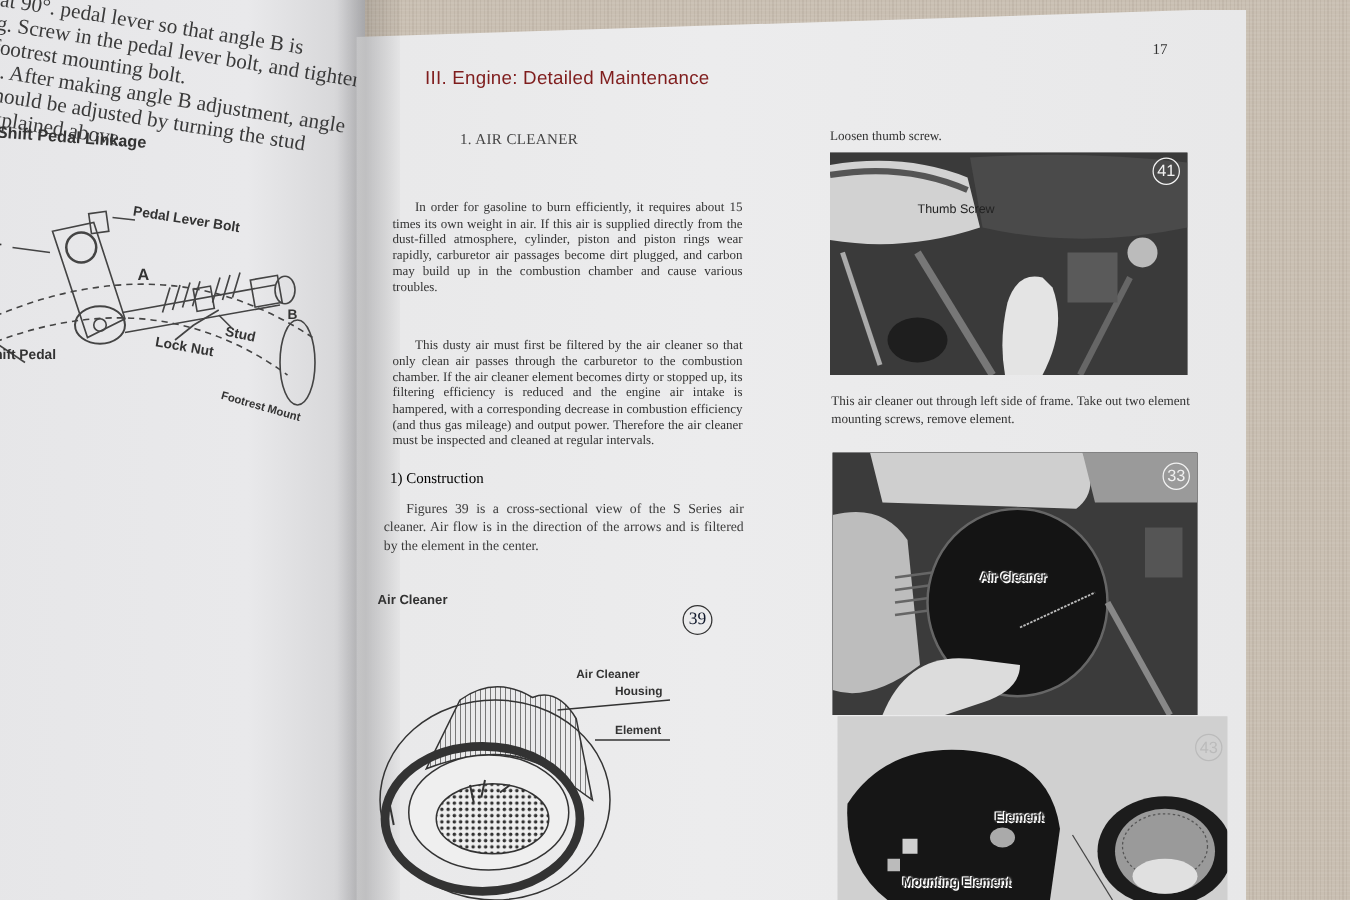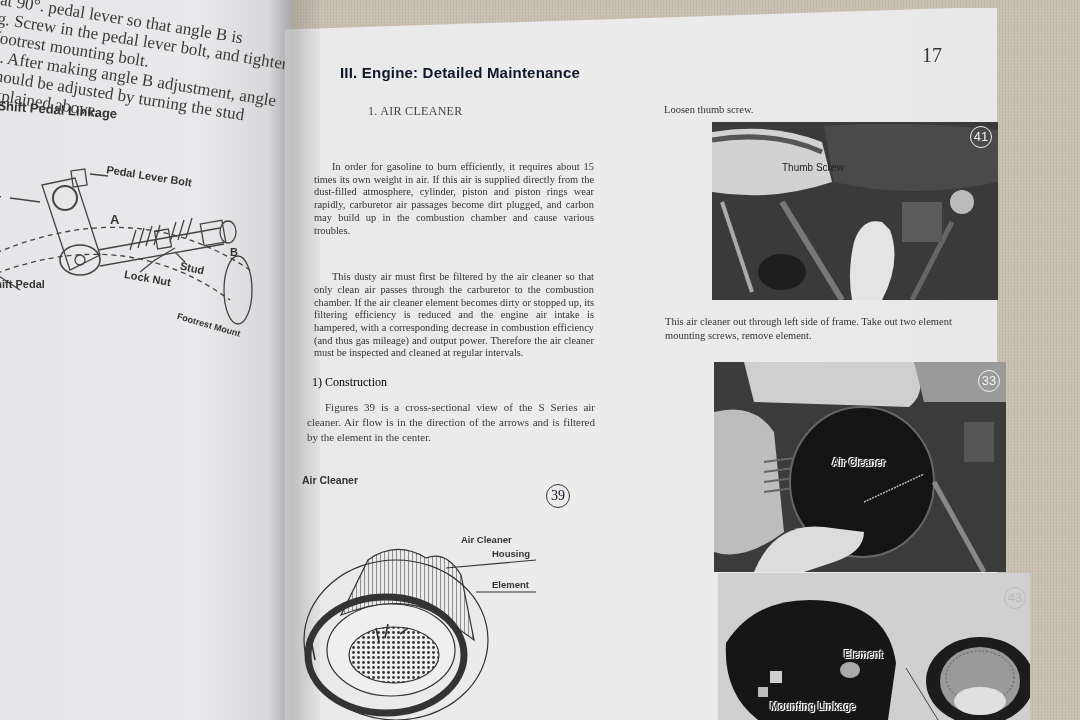--- a/index.html
+++ b/index.html
@@ -61,31 +61,31 @@
     
     .right-page {
       position: absolute;
       left: 285px; top: 8px;
       width: 712px; height: 720px;
       background: linear-gradient(90deg, #d6d6d8 0%, #e9e9ea 5%, #ececed 40%, #e8e8e9 100%);
       clip-path: polygon(0 3%, 94% 0, 100% 0, 100% 100%, 0 100%);
     }
     .page-number {
       position: absolute;
-      left: 922px; top: 44px;
-      font-size: 20px;
+      left: 922px; top: 32px;
+      font-size: 12px;
       color: #333;
     }
     .chapter-title {
       position: absolute;
-      left: 340px; top: 64px;
-      font-family: "Liberation Sans", sans-serif;
-      font-weight: bold;
+      left: 340px; top: 54px;
+      font-family: "Liberation Sans", sans-serif;
+      font-weight: normal;
       font-size: 15px;
-      color: #0f172a;
+      color: #7f1d1d;
       letter-spacing: 0.2px;
     }
     .section-title {
       position: absolute;
       left: 336px; top: 104px;
       font-size: 12px;
       color: #444;
       letter-spacing: 0.3px;
       margin-left: 32px;
     }
@@ -152,21 +152,20 @@
     .caption {
       position: absolute;
       font-size: 10.5px;
       line-height: 13.5px;
       color: #333;
     }
     .photo {
       position: absolute;
       overflow: hidden;
       background: #2a2a2a;
-      margin-left: 48px;
     }
     .photo-badge {
       position: absolute;
       width: 22px; height: 22px;
       border: 1.5px solid #f2f2f2;
       border-radius: 50%;
       color: #f2f2f2;
       font-size: 13px;
       text-align: center;
       line-height: 19px;
@@ -362,14 +361,14 @@
 
     <ellipse cx="262" cy="108" rx="54" ry="44" fill="#1c1c1c"></ellipse>
     <ellipse cx="262" cy="108" rx="40" ry="34" fill="#9a9a9a"></ellipse>
     <ellipse cx="262" cy="104" rx="34" ry="26" fill="none" stroke="#555" stroke-width="1" stroke-dasharray="2 2"></ellipse>
     <ellipse cx="262" cy="128" rx="26" ry="14" fill="#e0e0e0"></ellipse>
 
     <path d="M188 95 L220 147" stroke="#444" stroke-width="1"></path>
   </svg>
   <span class="photo-badge" style="left:286px; top:14px; border-color:#bbb; color:#bbb;">43</span>
   <span class="photo-label label-outline" style="left:126px; top:76px;">Element</span>
-  <span class="photo-label label-outline" style="left:52px; top:128px;">Mounting Linkage</span>
+  <span class="photo-label label-outline" style="left:52px; top:128px;">Mounting Element</span>
 </div>
 
 </body></html>

